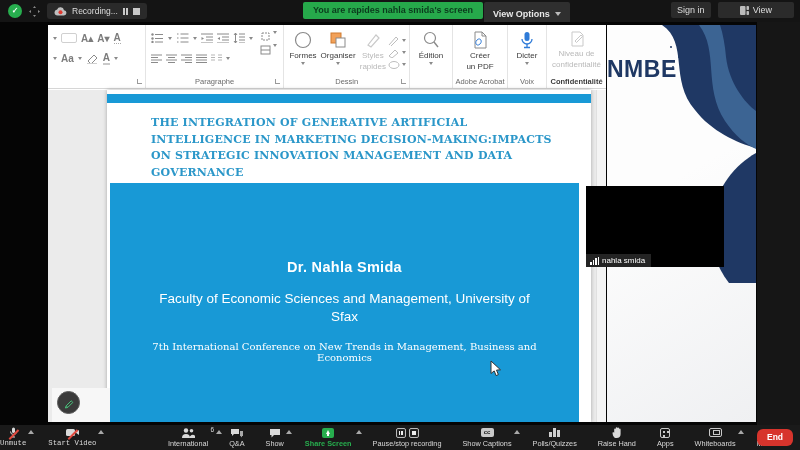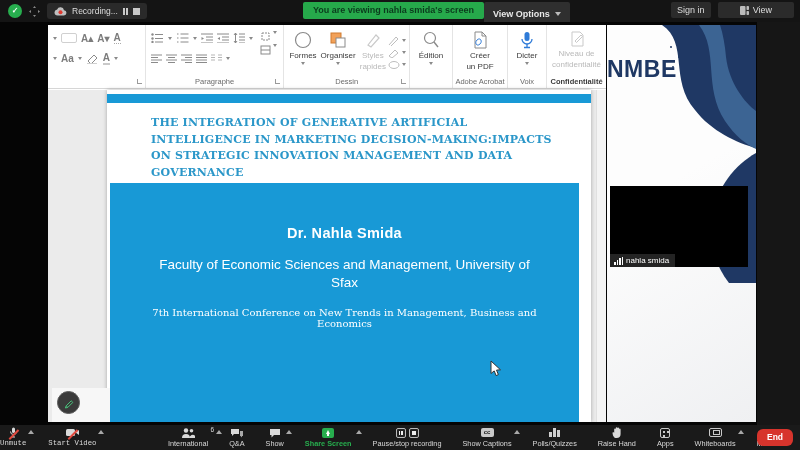--- a/index.html
+++ b/index.html
@@ -41,30 +41,30 @@
   .ricon svg { display:block; }
   .acol { display:flex; flex-direction:column; gap:2px; justify-content:center; }
 
   
   .docarea { position:absolute; left:0; right:0; top:65px; bottom:0; background:#ebebeb; }
   .scrollbar { position:absolute; right:0; top:0; bottom:0; width:10px; background:#f4f4f4; border-left:1px solid #e0e0e0; }
   .page { position:absolute; left:59px; top:0; width:484px; bottom:0; background:#fff; box-shadow:0 0 4px rgba(0,0,0,.3); }
   .pagebar { height:9px; margin-top:4px; background:#1899D6; }
   .doc-title { margin:12px 36px 0 44px; font-family:"DejaVu Serif", serif; font-weight:bold; font-size:11px; line-height:1.5; color:#2B97C9; text-transform:uppercase; letter-spacing:0.2px; }
   .bluebox { position:absolute; left:3px; right:12px; top:93px; bottom:0; background:#1899D6; color:#fff; text-align:center; }
-  .speaker { margin-top:42px; font-size:14.5px; font-weight:bold; letter-spacing:0.3px; }
+  .speaker { margin-top:76px; font-size:14.5px; font-weight:bold; letter-spacing:0.3px; }
   .affil { margin:15px 42px 0 42px; font-size:13.5px; line-height:1.35; font-weight:300; }
   .confline { margin:15px 16px 0 16px; font-family:"DejaVu Serif", serif; font-size:10px; }
 
   
   .logo-panel { position:absolute; left:607px; top:3px; width:149px; height:397px; background:linear-gradient(150deg,#fdfdfd 40%,#eff0f2); overflow:hidden; }
   .logo-text { position:absolute; left:0px; top:31px; font-size:23px; font-weight:bold; color:#1F3864; letter-spacing:0.5px; }
 
   
-  .video-thumb { position:absolute; left:610px; top:164px; width:138px; height:81px; background:#000; }
+  .video-thumb { position:absolute; left:586px; top:164px; width:138px; height:81px; background:#000; }
   .vt-label { position:absolute; left:0; bottom:0; display:flex; align-items:flex-end; gap:3px; background:rgba(45,45,45,.8); color:#fff; font-size:8px; padding:2px 6px 2px 4px; }
   .sig { display:flex; align-items:flex-end; gap:1px; }
   .sig i { display:block; width:1.5px; background:#fff; }
 
   
   .annotate-wrap { position:absolute; left:52px; top:366px; width:58px; height:34px; background:#f7f7f7; }
   .annotate { position:absolute; left:5px; top:3px; width:23px; height:23px; border-radius:50%; background:#3a3a3a; border:1px solid #5c5c5c; display:flex; align-items:center; justify-content:center; }
 
   .cursor { position:absolute; left:490px; top:338px; }
 
@@ -112,21 +112,21 @@
             <circle cx="6.5" cy="5.3" r="2" fill="#E03A30"></circle>
           </svg>
         <span class="rec-label">Recording...</span>
         <span class="pause-ic">
             <i></i>
             <i></i>
           </span>
         <span class="stop-ic"></span>
       </div>
     </div>
-    <div class="banner">You are viewing nahla smida's screen</div>
+    <div class="banner">You are rapides nahla smida's screen</div>
     <div class="view-opts">
       <span>View Options</span>
       <span class="cdown"></span>
     </div>
     <div class="tb-right">
       <div class="signin">Sign in</div>
       <div class="viewbtn">
         <svg width="9" height="9" viewBox="0 0 9 9">
             <rect x="0" y="0" width="5.5" height="9" rx="1" fill="#bbb"></rect>
             <rect x="6.5" y="0" width="2.5" height="4" rx="0.8" fill="#bbb"></rect>

